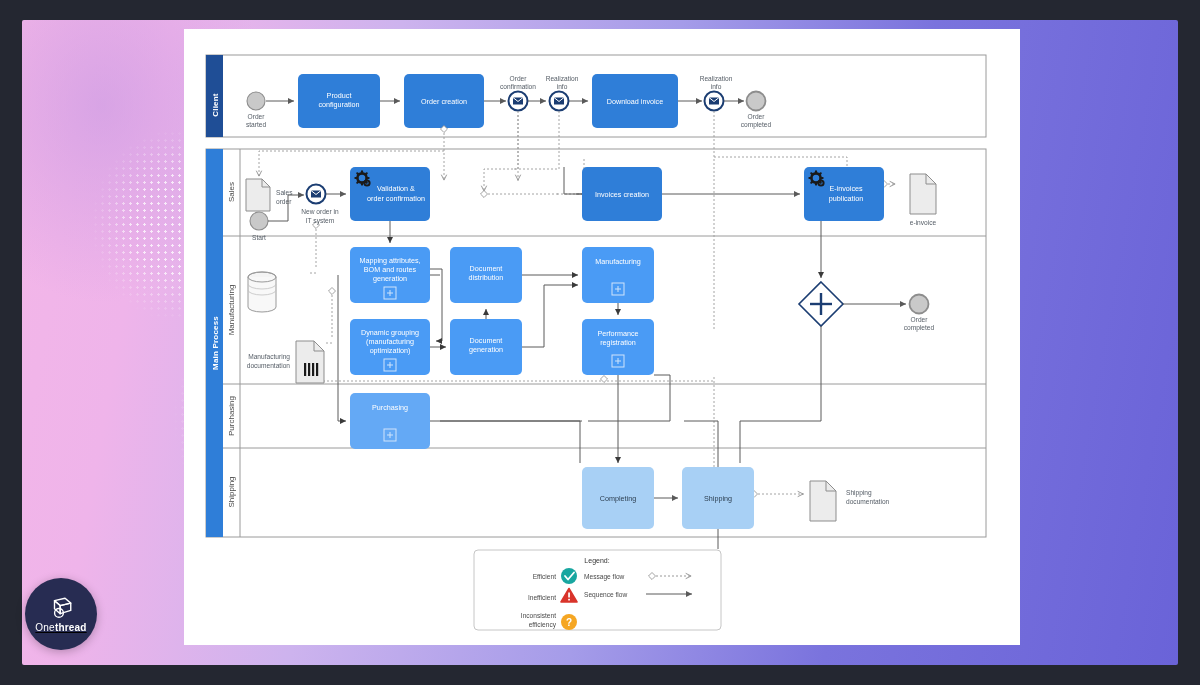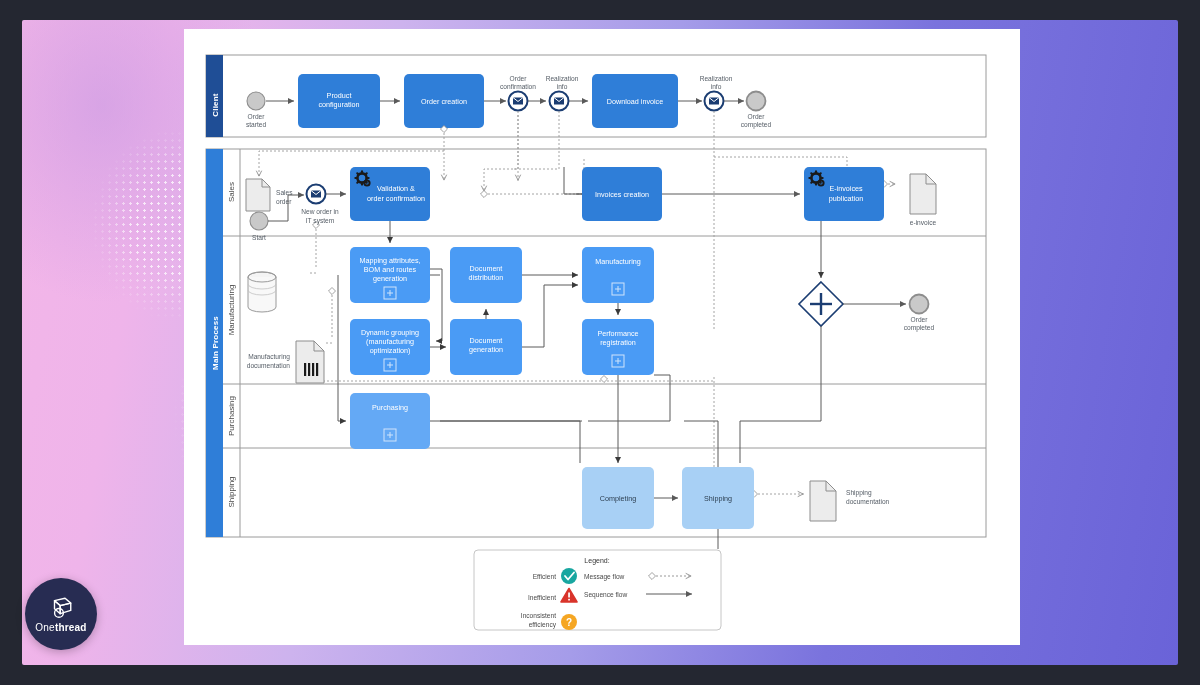--- a/index.html
+++ b/index.html
@@ -39,20 +39,21 @@
   .card{
     position:absolute;left:184px;top:29px;width:836px;height:616px;
     background:#ffffff;
   }
 
   
   .logo-badge{
     position:absolute;left:25px;top:578px;width:72px;height:72px;border-radius:50%;
     background:#272c52;display:flex;flex-direction:column;align-items:center;justify-content:center;
     box-shadow:0 2px 10px rgba(0,0,0,.25);
+    text-decoration:underline;
   }
   .logo-mark{width:26px;height:26px;margin-bottom:2px;}
   .logo-text{font-size:10px;color:#fff;letter-spacing:.2px;line-height:1;}
   .logo-text b{font-weight:bold;}
 
   
   #diagram{position:absolute;left:184px;top:29px;width:836px;height:632px;}
   #diagram svg{display:block;}
 
   .lane-tag{

